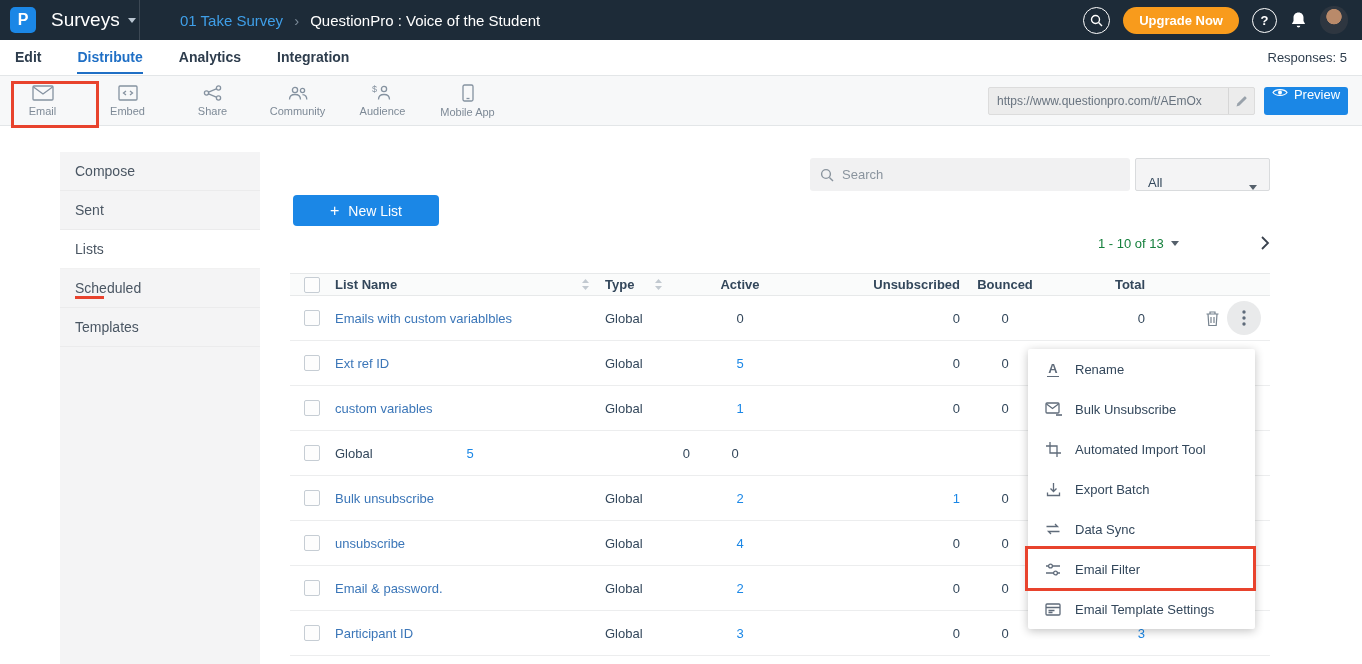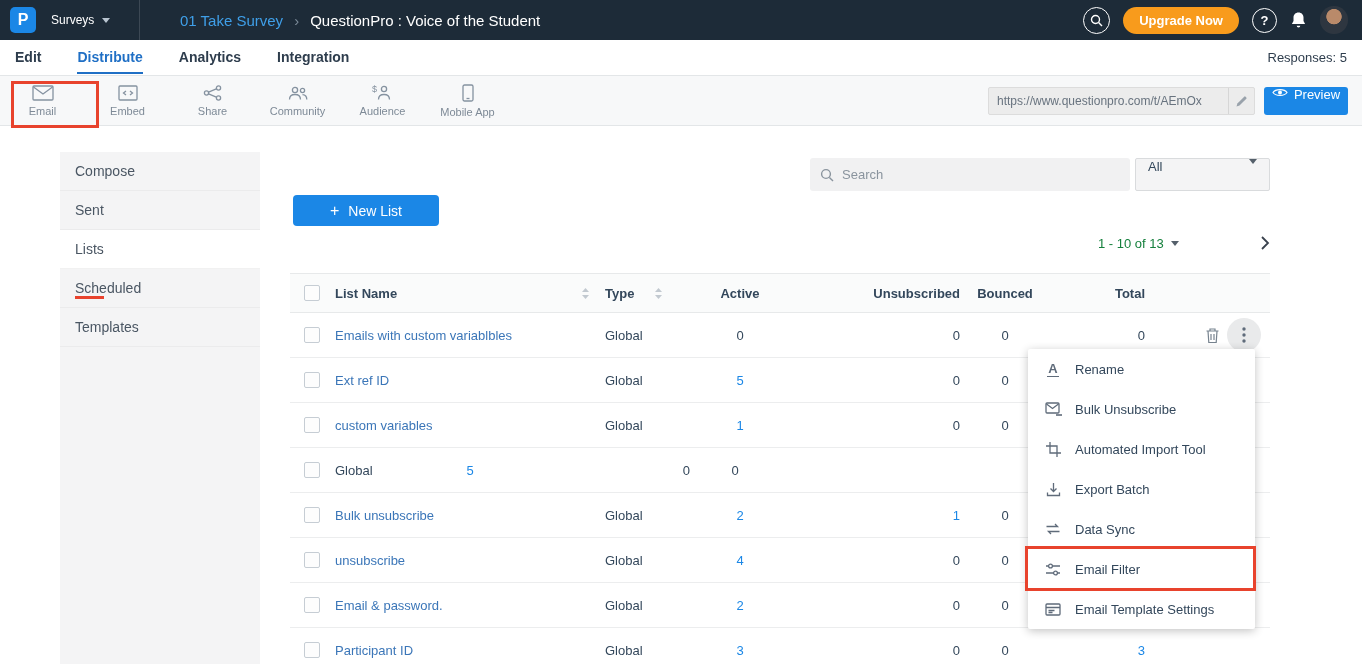--- a/index.html
+++ b/index.html
@@ -3,21 +3,21 @@
 <meta charset="utf-8">
 <style>
   *{margin:0;padding:0;box-sizing:border-box}
   body{font-family:"Liberation Sans",sans-serif;background:#fff}
   .page{position:relative;width:1362px;height:664px;overflow:hidden;background:#fff}
 
   
   .topbar{display:flex;align-items:center;height:40px;background:#1d2b38;color:#fff}
   .brand{display:flex;align-items:center;width:140px;height:100%;padding-left:10px;border-right:1px solid rgba(255,255,255,.14);cursor:pointer}
   .logo{width:26px;height:26px;border-radius:5px;background:#1b87e6;color:#fff;font-weight:bold;font-size:16px;display:flex;align-items:center;justify-content:center}
-  .brand-name{margin-left:15px;font-size:12px}
+  .brand-name{margin-left:15px;font-size:19px}
   .tri-down{width:0;height:0;border-left:4px solid transparent;border-right:4px solid transparent;border-top:5px solid #b9c5d1;margin-left:8px}
   .breadcrumb{display:flex;align-items:center;margin-left:40px;font-size:15px}
   .bc-survey{color:#3f9fe8;cursor:pointer}
   .bc-sep{color:#7c8b99;margin:0 11px}
   .bc-title{color:#fff}
   .topbar-right{margin-left:auto;display:flex;align-items:center;gap:13px;padding-right:14px}
   .circle-btn{width:27px;height:27px;border:1.5px solid #fff;border-radius:50%;display:flex;align-items:center;justify-content:center;cursor:pointer}
   .help-btn{width:25px;height:25px;font-size:13px;font-weight:bold;color:#fff}
   .upgrade-btn{height:27px;padding:0 16px;border-radius:14px;background:#f89b1c;color:#fff;font-size:13px;font-weight:bold;display:flex;align-items:center;border:none;cursor:pointer;font-family:inherit}
   .bell{display:flex;align-items:center;cursor:pointer}
@@ -40,33 +40,33 @@
 
   
   .content{position:relative;height:538px;background:#fff}
   .sidebar{position:absolute;left:60px;top:26px;width:200px;bottom:0;background:#f4f4f5}
   .side-item{height:39px;line-height:39px;padding-left:15px;font-size:14px;color:#4a5663;border-bottom:1px solid #ebebec;cursor:pointer}
   .side-item.active{background:#fff;border-bottom:1px solid #f1f1f1}
 
   .search-box{position:absolute;left:810px;top:32px;width:320px;height:33px;background:#f1f1f2;border-radius:3px;display:flex;align-items:center;padding:0 10px;gap:8px}
   .search-box input{flex:1;border:none;background:transparent;outline:none;font-size:13px;color:#444;font-family:inherit}
   .search-box input::placeholder{color:#8a949e}
-  .all-dd{position:absolute;left:1135px;top:32px;width:135px;height:33px;background:#f4f4f5;border:1px solid #d9dbdd;border-radius:2px;display:flex;align-items:flex-start;justify-content:space-between;padding:0 12px;font-size:13px;color:#33475b;cursor:pointer}
+  .all-dd{position:absolute;left:1135px;top:32px;width:135px;height:33px;background:#f4f4f5;border:1px solid #d9dbdd;border-radius:2px;display:flex;align-items:flex-end;justify-content:space-between;padding:0 12px;font-size:13px;color:#33475b;cursor:pointer}
   .dd-caret{width:0;height:0;border-left:4px solid transparent;border-right:4px solid transparent;border-top:5px solid #55606b}
 
   .new-list-btn{position:absolute;left:293px;top:69px;width:146px;height:31px;background:#1b87e6;color:#fff;border:none;border-radius:4px;font-size:14px;display:flex;align-items:center;justify-content:center;gap:9px;cursor:pointer;font-family:inherit}
   .new-list-btn .plus{font-size:16px;line-height:1}
 
   .pagination{position:absolute;left:1098px;top:103px;width:172px;height:28px;display:flex;align-items:center}
   .page-range{font-size:13px;color:#15803d;display:flex;align-items:center;gap:7px;cursor:pointer}
   .next-btn{margin-left:auto;cursor:pointer;display:flex;align-items:center}
 
   
   .table{position:absolute;left:290px;top:147px;width:980px;font-size:13px;color:#33475b}
-  .thead{display:flex;align-items:center;height:40px;background:#fafbfb;border-top:1px solid #e7e9ea;border-bottom:1px solid #e7e9ea;font-weight:bold}
+  .thead{display:flex;align-items:center;height:23px;background:#fafbfb;border-top:1px solid #e7e9ea;border-bottom:1px solid #e7e9ea;font-weight:bold}
   .trow{display:flex;align-items:center;height:45px;border-bottom:1px solid #ecedee;background:#fff}
   .cell{flex:none}
   .c-check{width:40px;padding-left:14px}
   .c-name{width:270px;padding-left:5px;display:flex;align-items:center}
   .c-type{width:90px;padding-left:5px;display:flex;align-items:center}
   .c-active{width:100px;text-align:center}
   .c-unsub{width:170px;text-align:right}
   .c-bounced{width:90px;text-align:center}
   .c-total{width:95px;text-align:right}
   .c-actions{width:125px;display:flex;align-items:center;justify-content:flex-end;padding-right:9px;gap:7px}

